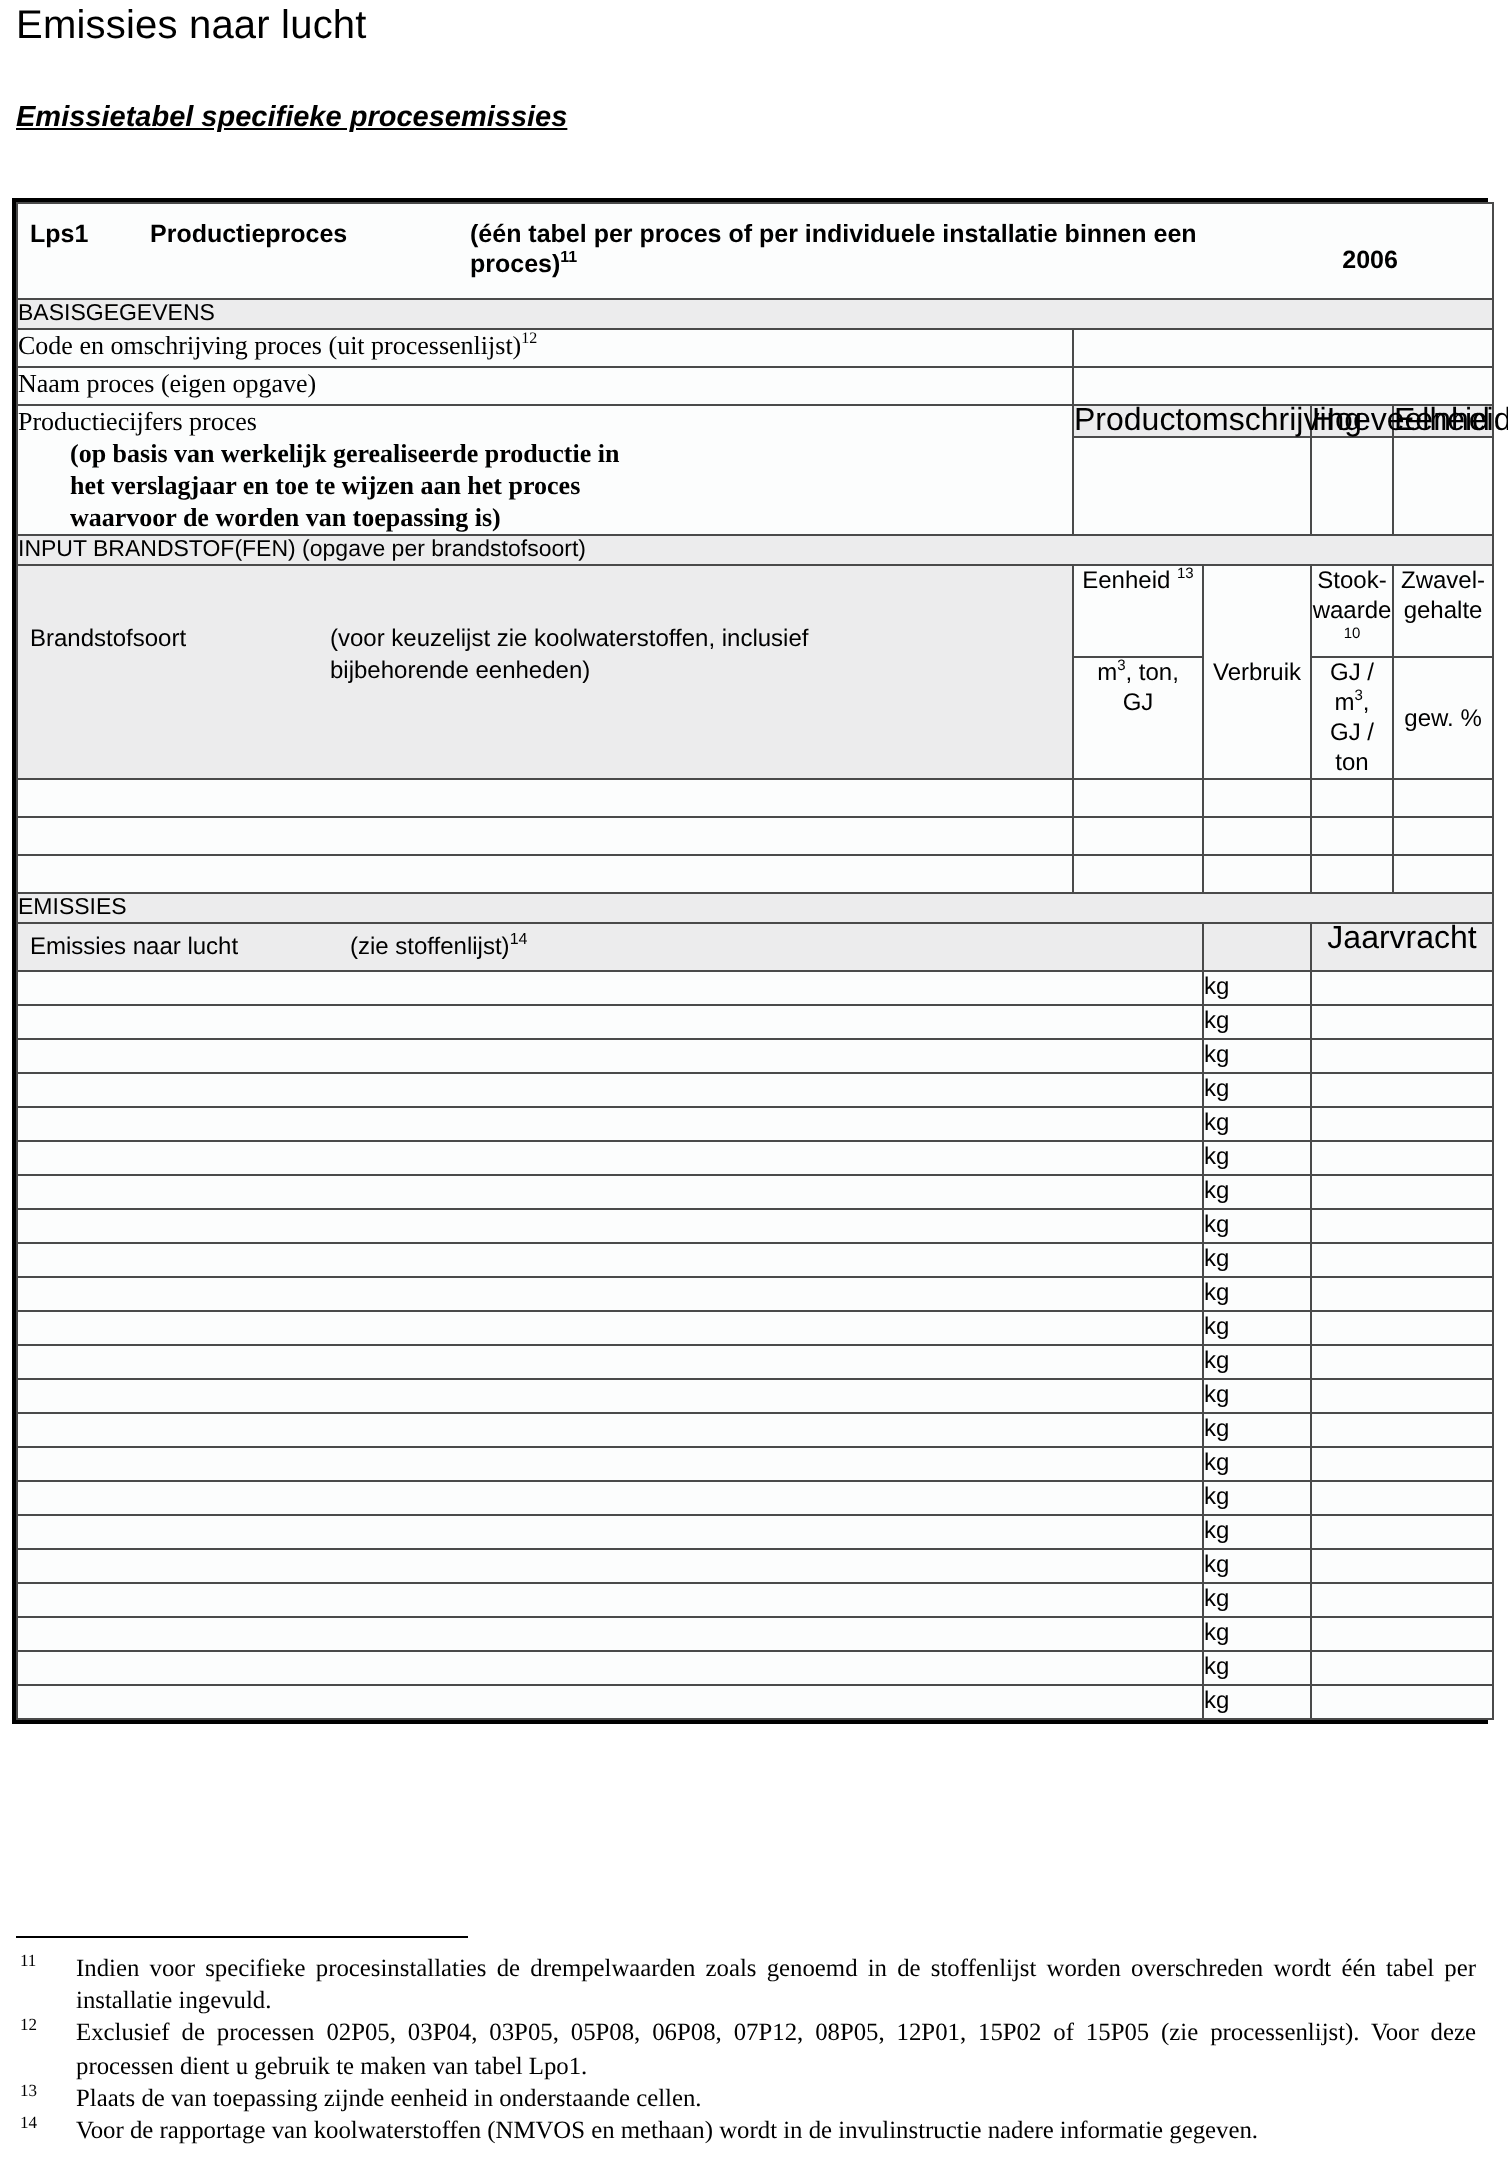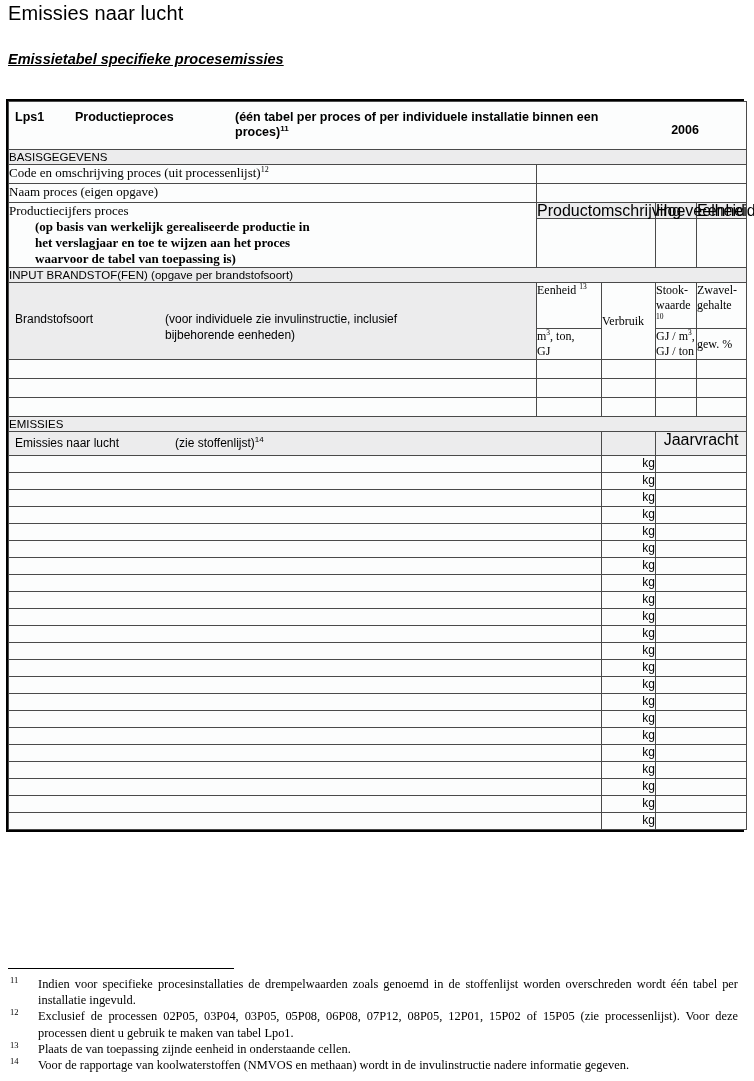--- a/index.html
+++ b/index.html
@@ -115,35 +115,35 @@
   .bs-label {
     font-family: "Liberation Sans", sans-serif;
     font-size: 12px;
     line-height: 16px;
     padding: 0;
   }
   .bs-flex { display:flex; align-items:flex-start; padding: 6px 6px; }
   .bs-flex .a { flex: 0 0 150px; padding-top: 22px; }
   .bs-flex .b { flex: 1 1 auto; padding-top: 22px; }
   .mini-td {
-    font-family: Liberation Serif, serif;
+    font-family: Liberation Sans, sans-serif;
     font-size: 12px;
-    text-align: left;
+    text-align: center;
     line-height: 15px;
     padding: 4px 2px;
     background: #ececed;
   }
   .v-mid { vertical-align: middle !important; }
 
   .emptyrow td { height: 18px; }
   .kgrow td { height: 16px; }
   .kgcell {
     font-family: "Liberation Sans", sans-serif;
     font-size: 12px;
-    text-align: right;
+    text-align: left;
     vertical-align: middle;
   }
 
   
   .fn-rule {
     position: absolute;
     left: 8px; top: 968px;
     width: 226px;
     height: 0;
     border-top: 1.6px solid #000;
@@ -213,21 +213,21 @@
         <td colspan="3" class="r-serif">Naam proces (eigen opgave)</td>
         <td colspan="4" style="height:18px"></td>
       </tr>
 
       <tr>
         <td colspan="3" rowspan="2" class="r-serif">
           <div>Productiecijfers proces</div>
           <div class="indent-block">
             <div>(op basis van werkelijk gerealiseerde productie in</div>
             <div>het verslagjaar en toe te wijzen aan het proces</div>
-            <div>waarvoor de tabel van toepassing is)</div>
+            <div>waarvoor de worden van toepassing is)</div>
           </div>
         </td>
         <td colspan="2" class="colhdr shade">Productomschrijving</td>
         <td class="colhdr shade ctr">Hoeveelheid</td>
         <td class="colhdr shade ctr">Eenheid</td>
       </tr>
       <tr>
         <td colspan="2" style="height:48px"></td>
         <td></td>
         <td></td>
@@ -235,21 +235,21 @@
 
       <tr>
         <td colspan="7" class="band shade">INPUT BRANDSTOF(FEN) (opgave per brandstofsoort)</td>
       </tr>
 
       <tr>
         <td colspan="3" rowspan="2" class="shade">
           <div class="bs-flex">
             <div class="a bs-label">Brandstofsoort</div>
             <div class="b bs-label">
-              <div>(voor individuele zie invulinstructie, inclusief</div>
+              <div>(voor keuzelijst zie koolwaterstoffen, inclusief</div>
               <div>bijbehorende eenheden)</div>
             </div>
           </div>
         </td>
         <td class="mini-td"><span>Eenheid</span> <sup class="sm">13</sup></td>
         <td class="mini-td v-mid" rowspan="2">Verbruik</td>
         <td class="mini-td"><span>Stook-</span><br><span>waarde</span> <sup class="sm">10</sup></td>
         <td class="mini-td"><span>Zwavel-</span><br><span>gehalte</span></td>
       </tr>
       <tr>

